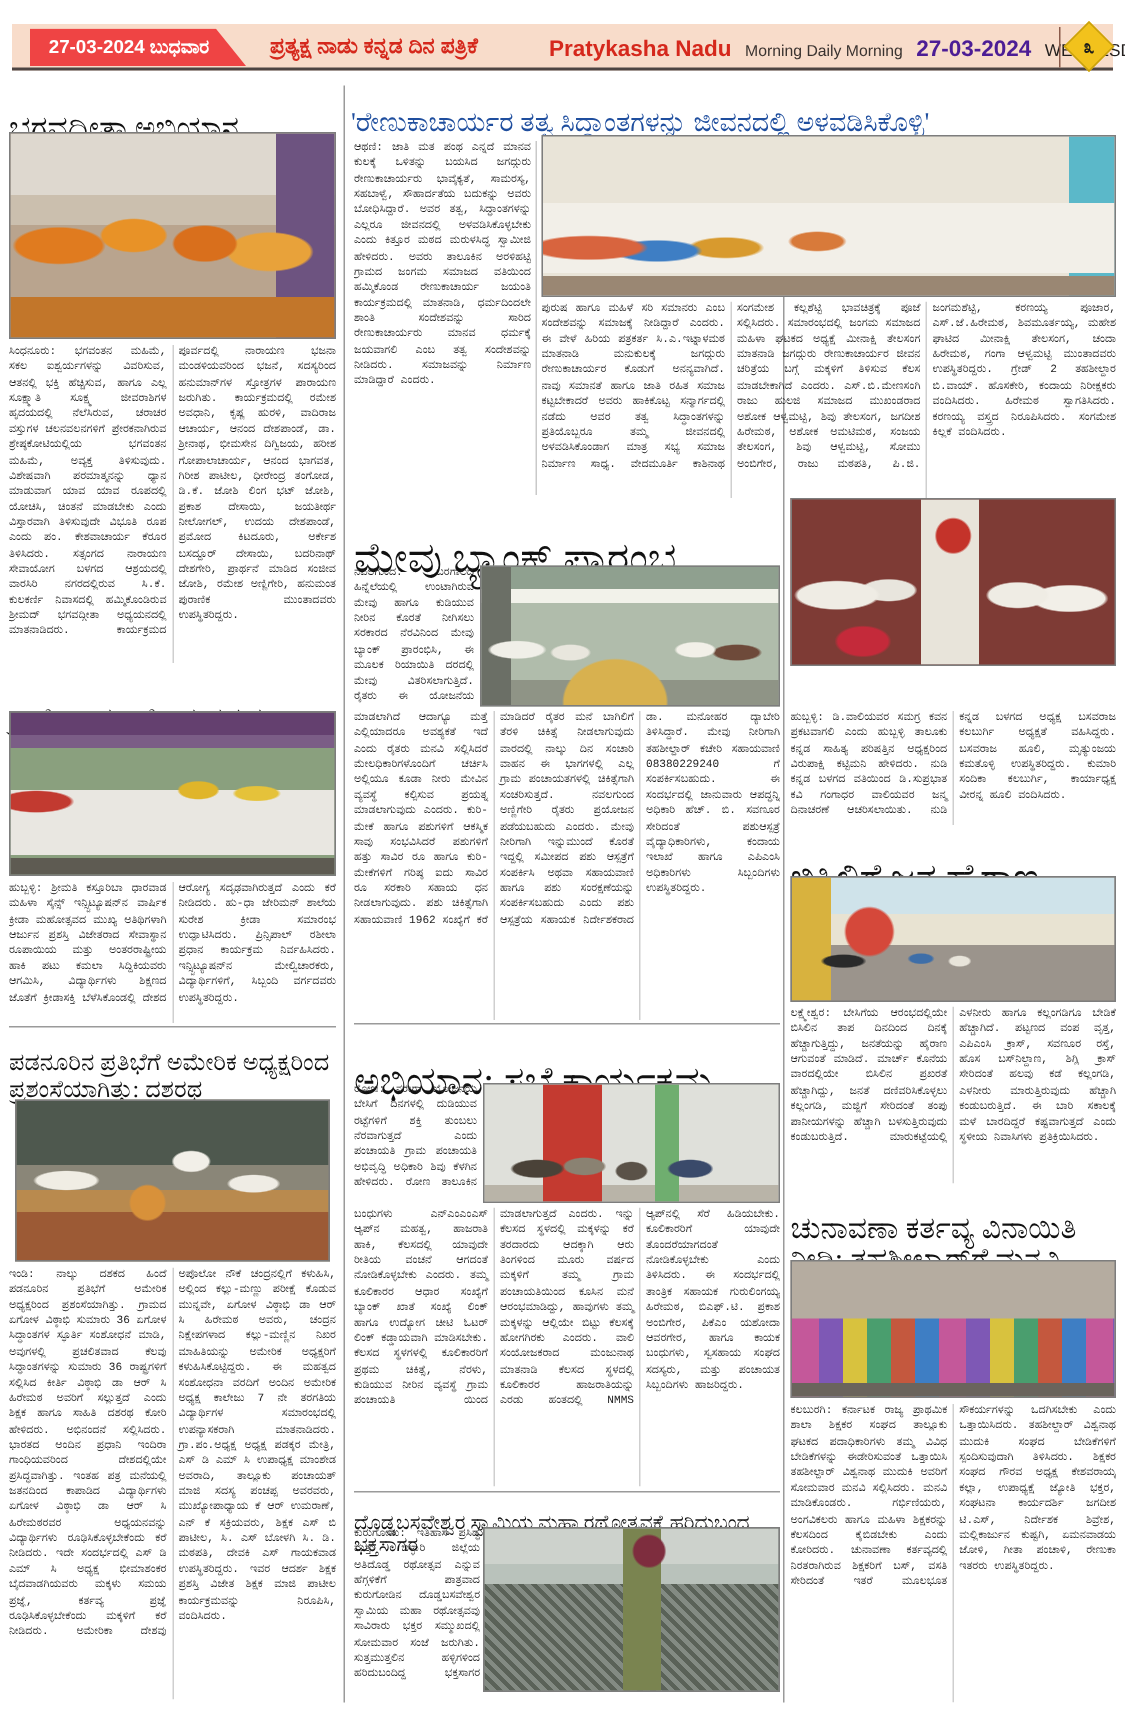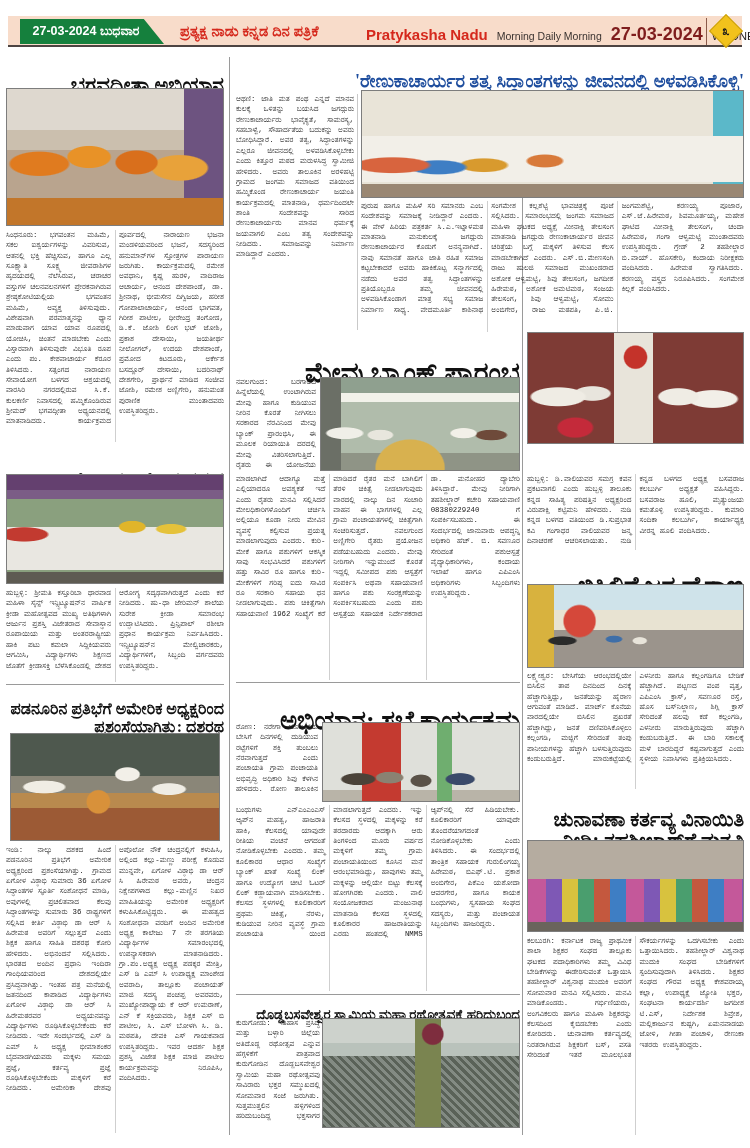--- a/index.html
+++ b/index.html
@@ -1,39 +1,39 @@
 <!DOCTYPE html>
 <html><head>
 <meta charset="utf-8">
 <style>
   html,body{margin:0;padding:0;background:#ffffff;}
   #page{position:relative;width:750px;height:1148px;background:#ffffff;overflow:hidden;
         font-family:"Liberation Serif", serif;}
   
   .band{position:absolute;left:8px;top:16px;width:734px;height:31px;background:#f8dcca;
         border-bottom:2px solid #4d4442;box-sizing:border-box;}
-  .ribbon{position:absolute;left:20px;top:19px;width:144px;height:25px;background:#15803d;
+  .ribbon{position:absolute;left:20px;top:19px;width:144px;height:25px;background:#ef4444;
           clip-path:polygon(0 0,86% 0,100% 100%,0 100%);
           color:#fff;font-weight:bold;font-size:12.5px;line-height:25px;text-align:center;
           font-family:"Liberation Sans",sans-serif;padding-right:12px;box-sizing:border-box;}
   .tagline{position:absolute;left:180px;top:23px;font-size:14.5px;font-weight:bold;color:#d5281c;
            font-family:"Liberation Sans",sans-serif;}
   .mast-right{position:absolute;left:366px;top:24px;display:flex;align-items:baseline;gap:9px;
               font-family:"Liberation Sans",sans-serif;white-space:nowrap;}
   .mast-name{font-size:15px;font-weight:bold;color:#d5281c;}
   .mast-sub{font-size:10.5px;color:#3a3330;}
-  .mast-date{font-size:18px;font-weight:bold;color:#7f1d1d;}
+  .mast-date{font-size:15px;font-weight:bold;color:#4c1d95;}
   .mast-day{font-size:11.5px;color:#231f1d;}
   .mast-vdiv{position:absolute;left:706px;top:18px;width:1px;height:27px;background:#8a5a4a;}
   .diamond{position:absolute;left:714px;top:19px;width:24px;height:24px;background:#f2c21c;
            transform:rotate(45deg);border:1px solid #caa10e;box-sizing:border-box;}
   .diamond span{position:absolute;left:0;top:3px;width:22px;text-align:center;transform:rotate(-45deg);
            font-size:13px;font-weight:bold;color:#1a1a1a;}
   
-  .hl{position:absolute;text-align:right;font-weight:bold;color:#111;line-height:1.08;}
+  .hl{position:absolute;text-align:left;font-weight:normal;color:#111;line-height:1.08;}
   .hl.blue{color:#1f4e9e;}
   .t{position:absolute;font-size:7.4px;line-height:1.4;color:#222;text-align:justify;
      overflow:hidden;column-gap:8px;column-rule:1px solid #cfcfcf;
      font-family:Liberation Mono, monospace;}
   .c2{column-count:2;} .c3{column-count:3;} .c1{column-count:1;}
   .photo{position:absolute;border:1px solid #7d7d7d;box-sizing:border-box;}
   .vline{position:absolute;width:1px;background:#9a9a9a;}
   .vline.soft{background:#c9c9c9;}
   .hline{position:absolute;height:1px;background:#9a9a9a;}
   

